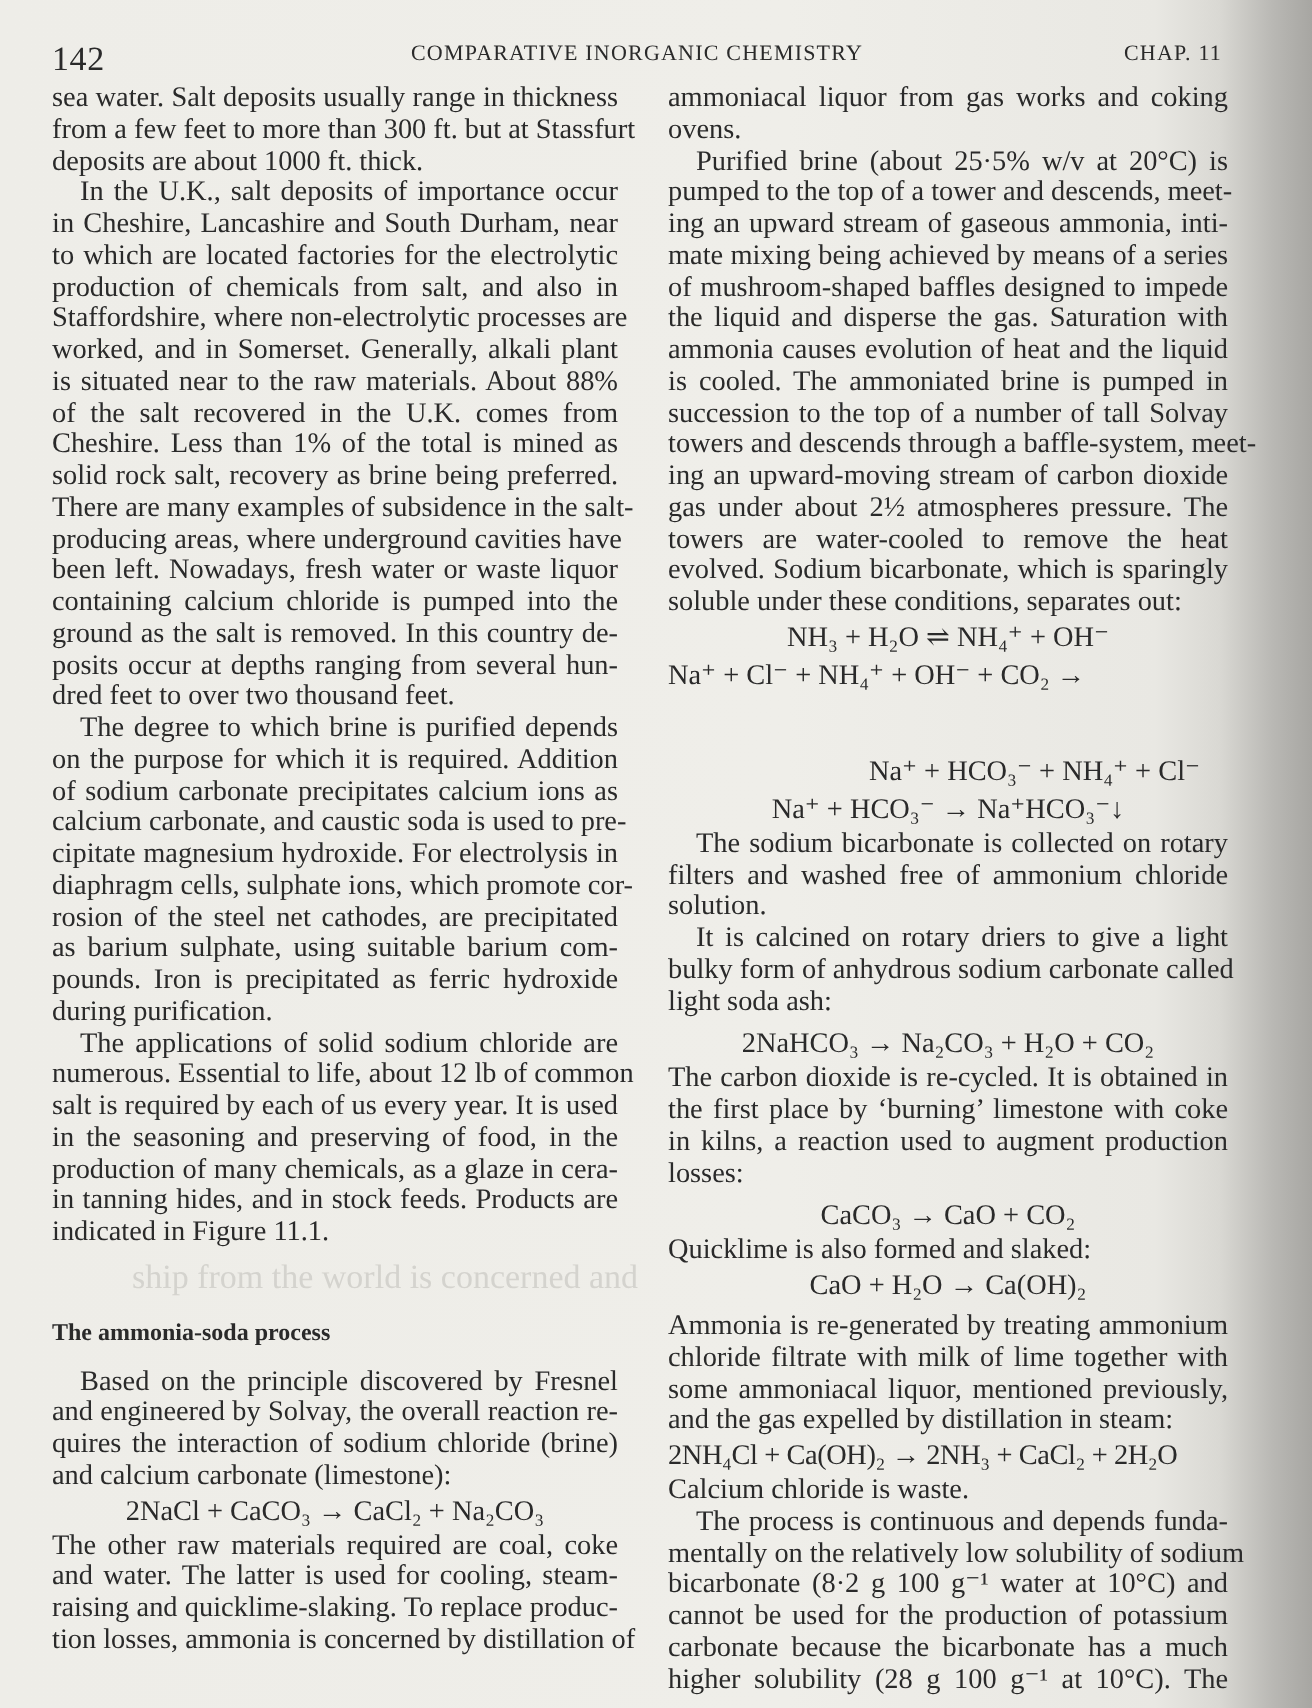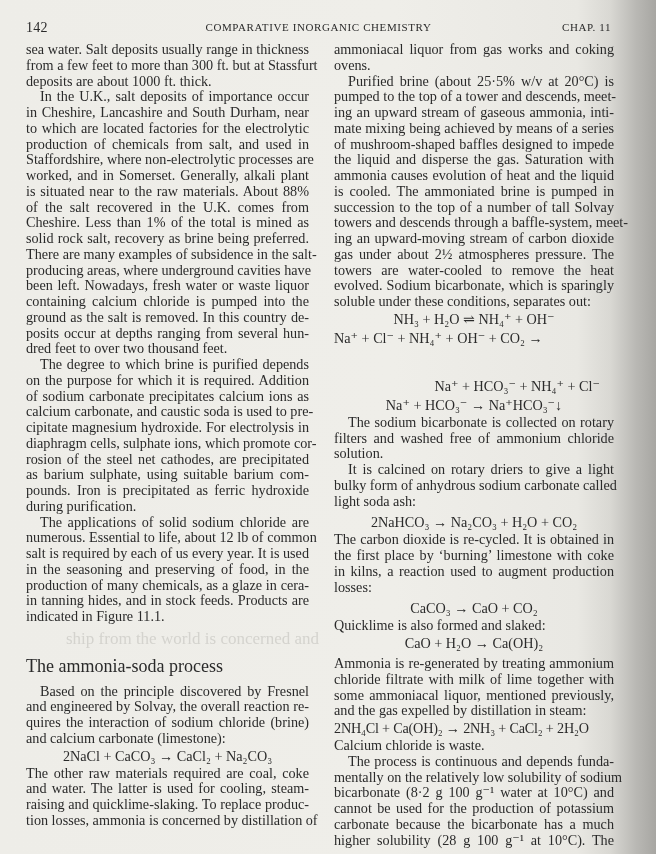--- a/index.html
+++ b/index.html
@@ -11,37 +11,37 @@
     }
     .page {
       position: relative; width: 656px; height: 854px;
       background: linear-gradient(to right, #eeede8 0%, #efeee9 60%, #e9e8e3 88%, #d9d8d3 93%, #b9b8b4 97%, #a7a6a2 100%);
       overflow: hidden;
     }
     .header {
       position: absolute; top: 20px; left: 26px; width: 585px; height: 18px;
       font-size: 13px; letter-spacing: 0.3px;
     }
-    .header .pnum { position: absolute; left: 0; top: 0; font-size: 14px; }
+    .header .pnum { position: absolute; left: 0; top: 0; font-size: 17px; }
     .header .running { position: absolute; left: 0; right: 0; top: 1px; text-align: center; font-size: 11px; letter-spacing: 0.6px; }
     .header .chap { position: absolute; right: 0; top: 1px; font-size: 11px; letter-spacing: 0.6px; }
 
     .col { position: absolute; top: 42px; font-size: 14.2px; line-height: 15.75px; }
     .col.left { left: 26px; width: 283px; }
     .col.right { left: 334px; width: 280px; }
 
     .line { display: block; white-space: nowrap; text-align: justify; text-align-last: justify; height: 15.75px; }
     .line.last { text-align-last: left; }
     .line.indent { padding-left: 14px; }
     .eq { display: block; white-space: nowrap; height: 19px; line-height: 19px; font-size: 14.2px; }
     .eq.center { text-align: center; }
     .eq.right { text-align: right; padding-right: 14px; margin-top: 29px; }
     .eq.left { text-align: left; }
     .gap { display: block; }
-    .heading { display: block; font-weight: normal; font-size: 18px; height: 18px; line-height: 18px; }
+    .heading { display: block; font-weight: bold; font-size: 12px; height: 18px; line-height: 18px; }
     .bleed { display: block; color: #d4d3ce; font-size: 17px; height: 15.75px; padding-left: 40px; white-space: nowrap; }
   </style>
 </head>
 <body>
 
 <div class="page">
 
   <div class="header">
     <span class="pnum">142</span>
     <span class="running">COMPARATIVE INORGANIC CHEMISTRY</span>
@@ -51,21 +51,21 @@
   <div class="col left">
     <div>
       <span class="line">sea water. Salt deposits usually range in thickness</span>
       <span class="line">from a few feet to more than 300 ft. but at Stassfurt</span>
       <span class="line last">deposits are about 1000 ft. thick.</span>
     </div>
     <div>
       <span class="line indent">In the U.K., salt deposits of importance occur</span>
       <span class="line">in Cheshire, Lancashire and South Durham, near</span>
       <span class="line">to which are located factories for the electrolytic</span>
-      <span class="line">production of chemicals from salt, and used in</span>
+      <span class="line">production of chemicals from salt, and also in</span>
       <span class="line">Staffordshire, where non-electrolytic processes are</span>
       <span class="line">worked, and in Somerset. Generally, alkali plant</span>
       <span class="line">is situated near to the raw materials. About 88%</span>
       <span class="line">of the salt recovered in the U.K. comes from</span>
       <span class="line">Cheshire. Less than 1% of the total is mined as</span>
       <span class="line">solid rock salt, recovery as brine being preferred.</span>
       <span class="line">There are many examples of subsidence in the salt-</span>
       <span class="line">producing areas, where underground cavities have</span>
       <span class="line">been left. Nowadays, fresh water or waste liquor</span>
       <span class="line">containing calcium chloride is pumped into the</span>

